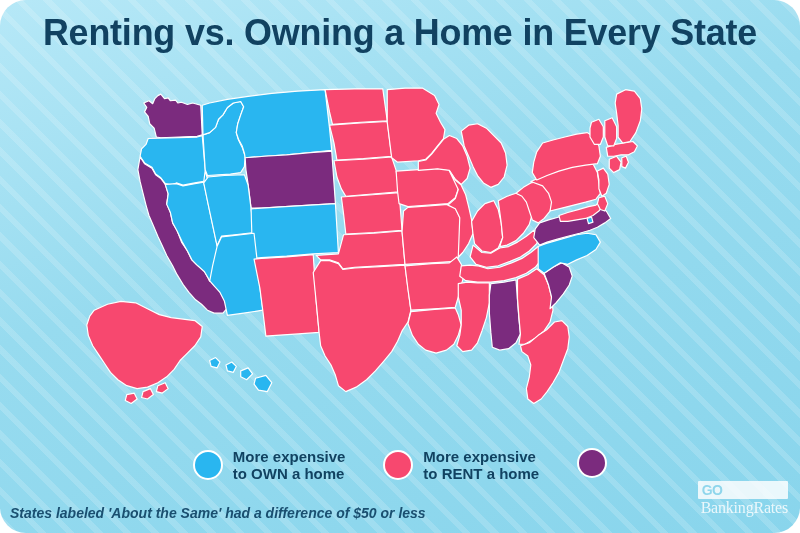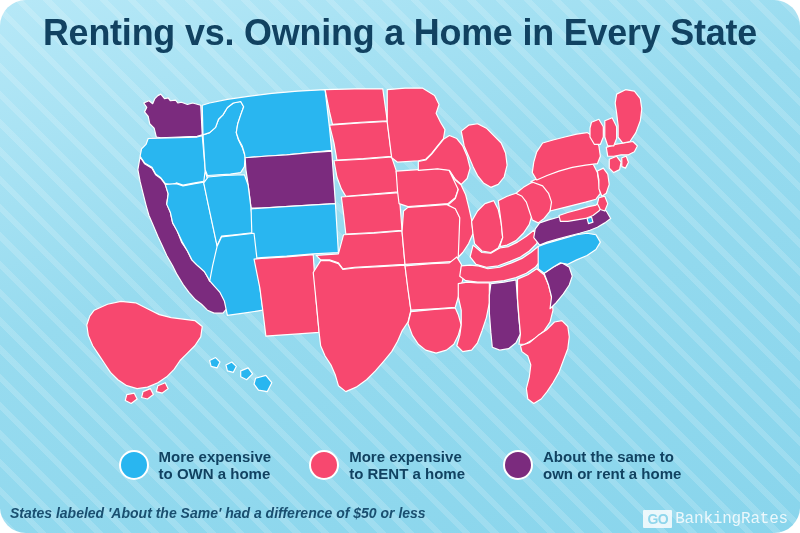--- a/index.html
+++ b/index.html
@@ -112,39 +112,39 @@
     bottom: 12px;
     font-family: "Liberation Sans Narrow", "Liberation Sans", sans-serif;
     font-size: 14px;
     font-style: italic;
     font-weight: bold;
     color: #1a4f70;
   }
   .logo {
     position: absolute;
     right: 12px;
-    bottom: 5px;
+    bottom: 16px;
     display: flex;
-    align-items: center;
     opacity: 0.82;
+    flex-direction: column;
   }
   .logo-go {
     background: #ffffff;
     color: #8fd6ec;
     font-family: "Liberation Sans Narrow", "Liberation Sans", sans-serif;
     font-weight: bold;
     font-size: 14px;
     line-height: 16px;
     padding: 1px 4px 1px 4px;
     border-radius: 1px;
     letter-spacing: -0.5px;
   }
   .logo-name {
     color: #ffffff;
-    font-family: Liberation Mono, monospace;
+    font-family: Liberation Serif, serif;
     font-size: 16px;
     line-height: 18px;
     font-weight: normal;
     margin-left: 3px;
     letter-spacing: -0.2px;
   }
 </style>
 </head>
 <body>
 
@@ -320,22 +320,20 @@
       <span class="legend-label">More expensive
 to OWN a home</span>
     </div>
     <div class="legend-item">
       <span class="legend-dot" style="background: rgb(247, 72, 111);"></span>
       <span class="legend-label">More expensive
 to RENT a home</span>
     </div>
     <div class="legend-item">
       <span class="legend-dot" style="background: rgb(123, 43, 126);"></span>
-      <span class="legend-label">About the same to
-own or rent a home</span>
     </div>
   </div>
 
   <div class="footnote">States labeled 'About the Same' had a difference of $50 or less</div>
 
   <div class="logo">
     <span class="logo-go">GO</span>
     <span class="logo-name">BankingRates</span>
   </div>
 

